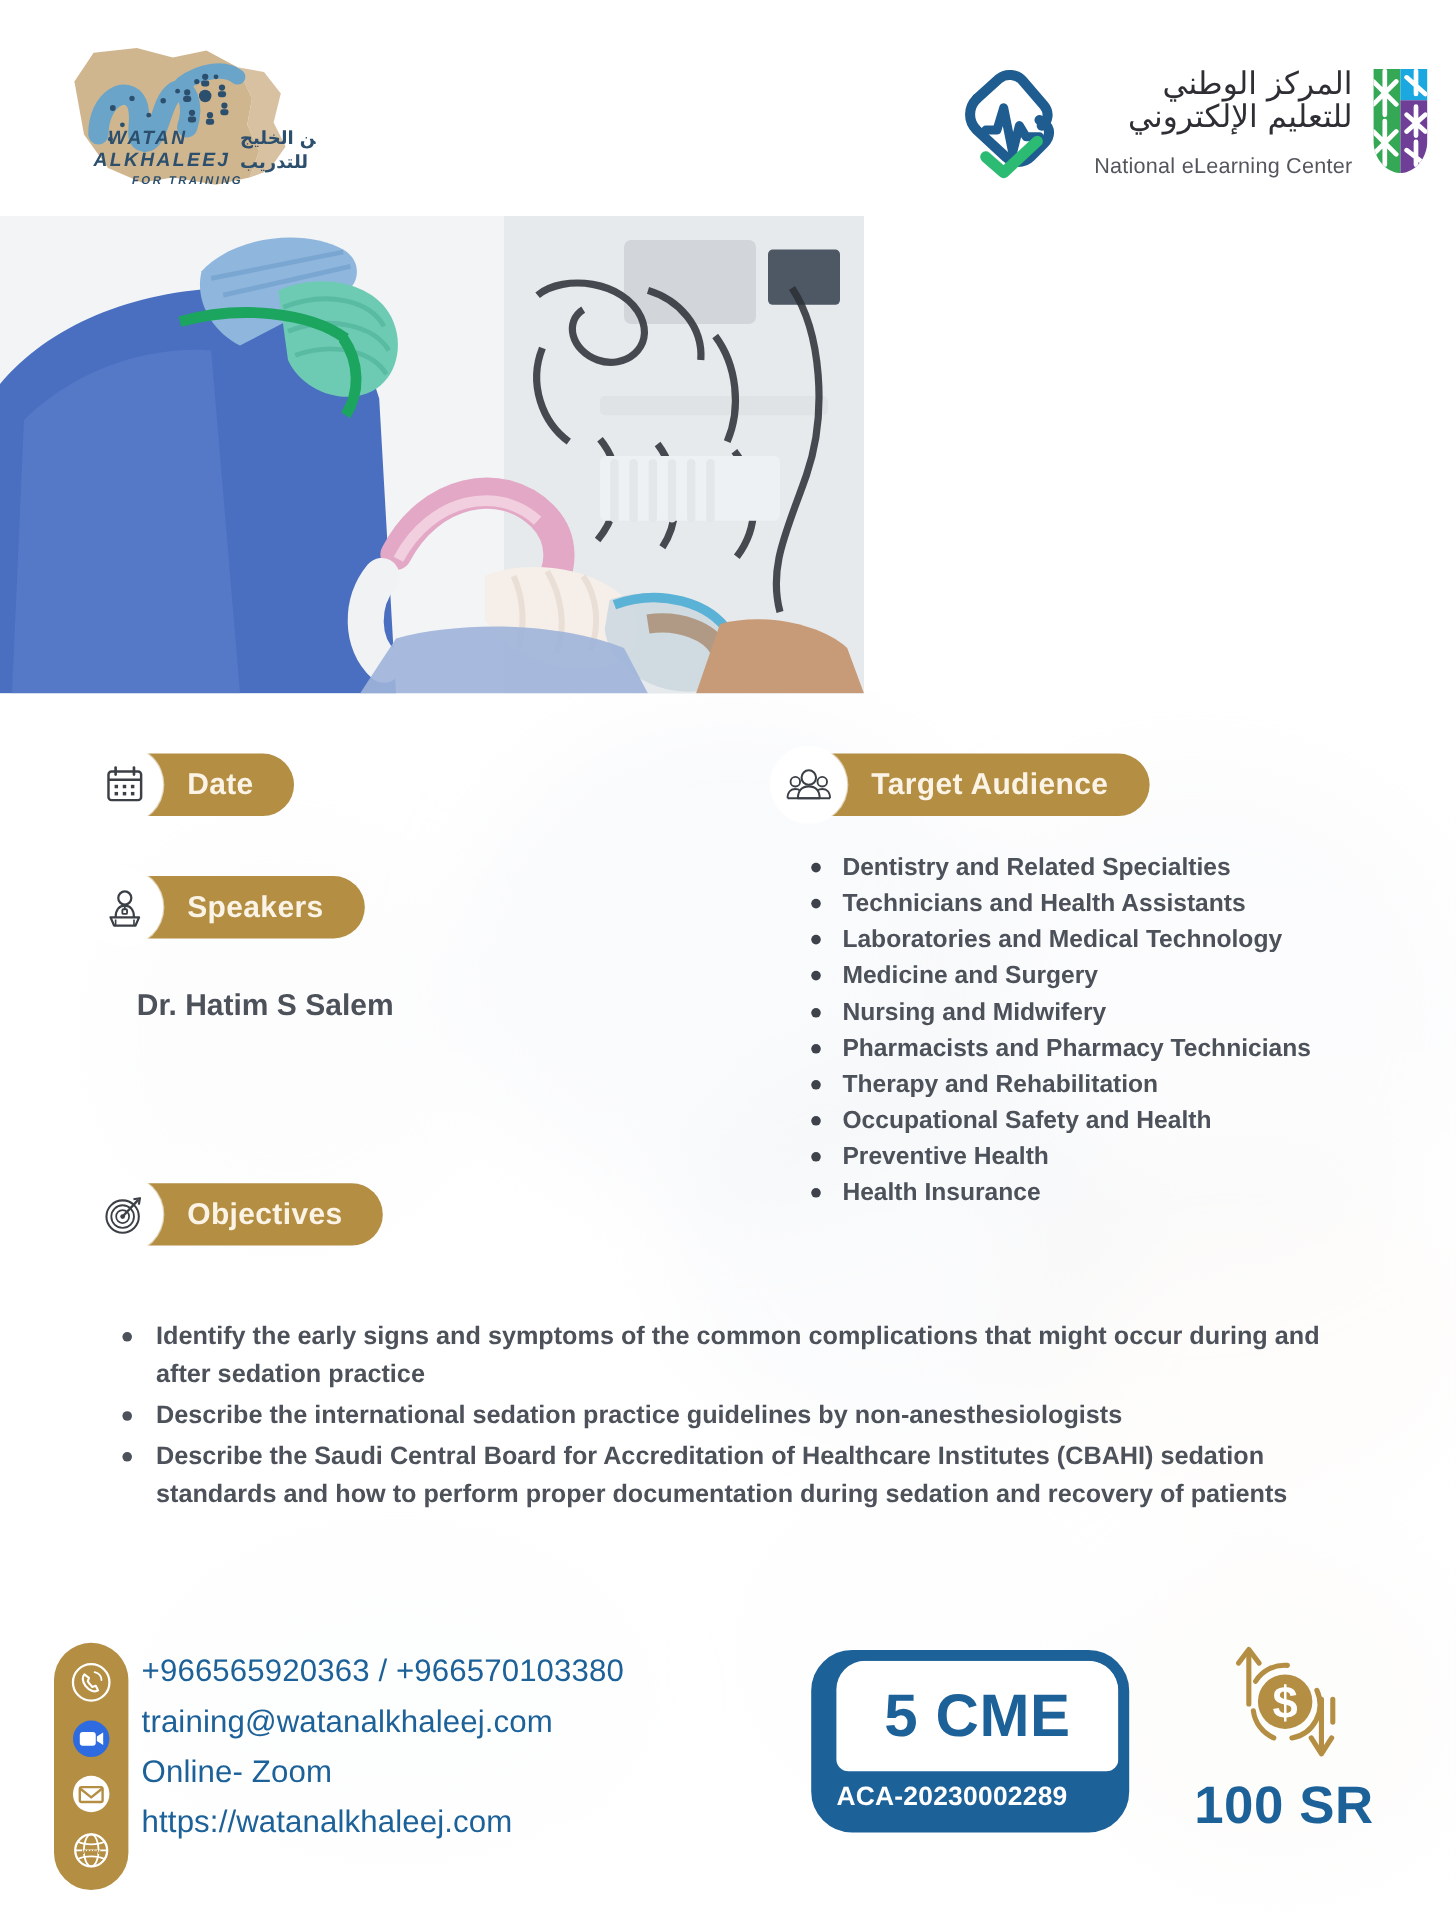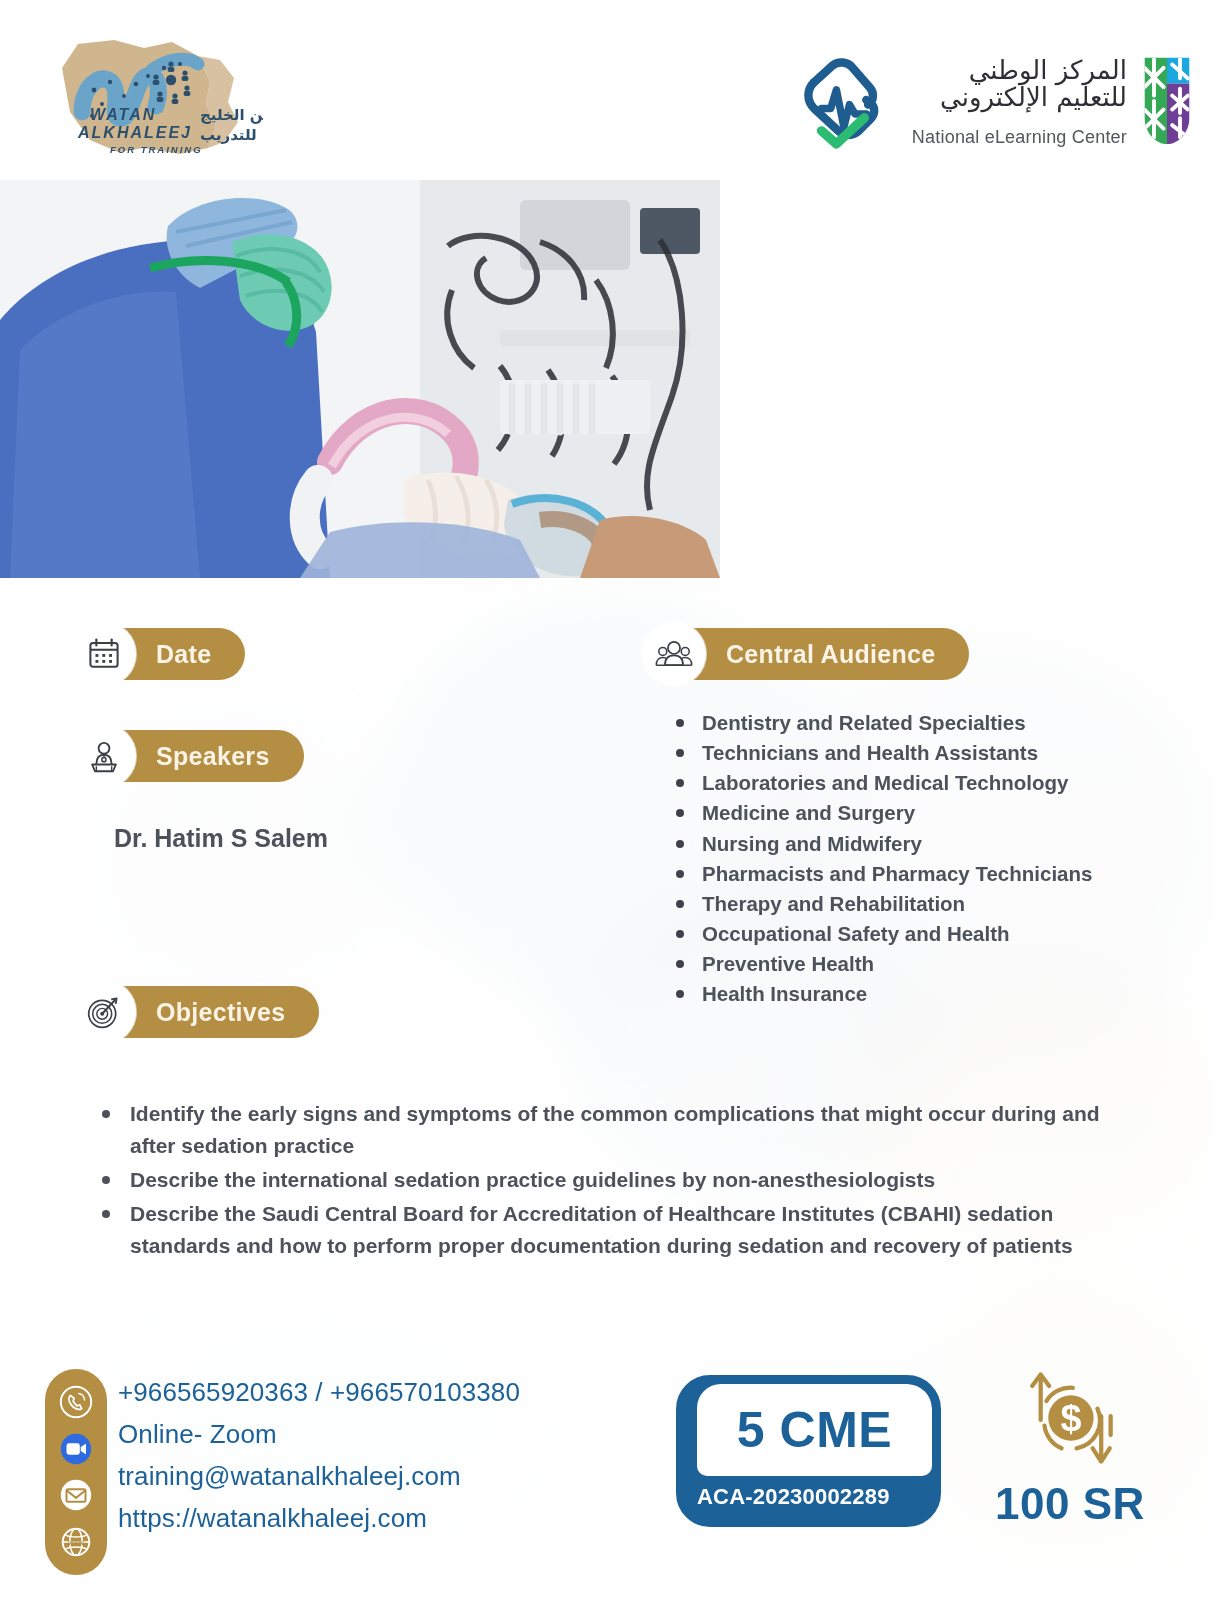--- a/index.html
+++ b/index.html
@@ -412,21 +412,21 @@
           <svg viewBox="0 0 44 36" width="38" height="32">
             <circle cx="22" cy="11" r="7" fill="none" stroke="#3b3f46" stroke-width="2"></circle>
             <path d="M11.5 31 C11.5 22.5, 16.5 19.5, 22 19.5 C27.5 19.5, 32.5 22.5, 32.5 31 Z" fill="none" stroke="#3b3f46" stroke-width="2" stroke-linejoin="round"></path>
             <circle cx="9" cy="15" r="4.6" fill="none" stroke="#3b3f46" stroke-width="1.8"></circle>
             <path d="M1.5 31 C1.5 24.5, 5 22, 9 22 C11 22, 12.6 22.6, 13.8 23.6" fill="none" stroke="#3b3f46" stroke-width="1.8" stroke-linejoin="round"></path>
             <circle cx="35" cy="15" r="4.6" fill="none" stroke="#3b3f46" stroke-width="1.8"></circle>
             <path d="M42.5 31 C42.5 24.5, 39 22, 35 22 C33 22, 31.4 22.6, 30.2 23.6" fill="none" stroke="#3b3f46" stroke-width="1.8" stroke-linejoin="round"></path>
             <line x1="1.5" y1="31" x2="42.5" y2="31" stroke="#3b3f46" stroke-width="1.8"></line>
           </svg>
         </span>
-        <span>Central Audience</span>
+        <span>Target Audience</span>
       </div>
       <ul class="tlist" id="ta-list">
           <li>Dentistry and Related Specialties</li>
           <li>Technicians and Health Assistants</li>
           <li>Laboratories and Medical Technology</li>
           <li>Medicine and Surgery</li>
           <li>Nursing and Midwifery</li>
           <li>Pharmacists and Pharmacy Technicians</li>
           <li>Therapy and Rehabilitation</li>
           <li>Occupational Safety and Health</li>
@@ -488,22 +488,22 @@
           <line x1="6" y1="20" x2="34" y2="20" stroke="#fff" stroke-width="1.6"></line>
           <path d="M8.5 12.5 C14 15.5, 26 15.5, 31.5 12.5" fill="none" stroke="#fff" stroke-width="1.5"></path>
           <path d="M8.5 27.5 C14 24.5, 26 24.5, 31.5 27.5" fill="none" stroke="#fff" stroke-width="1.5"></path>
           <text x="20" y="23" font-family="'Liberation Sans',sans-serif" font-size="7" font-weight="700" fill="#b38e43" text-anchor="middle">www</text>
         </svg>
       </span>
     </div>
 
     <div class="contact-lines" id="contact-lines">
         <div>+966565920363 / +966570103380</div>
+        <div>training@watanalkhaleej.com</div>
         <div>Online- Zoom</div>
-        <div>training@watanalkhaleej.com</div>
         <div>https://watanalkhaleej.com</div>
       </div>
 
     <div class="cme">
       <div class="cme-top">
         <span>5 CME</span>
       </div>
       <div class="cme-bot">
         <span>ACA-20230002289</span>
       </div>

